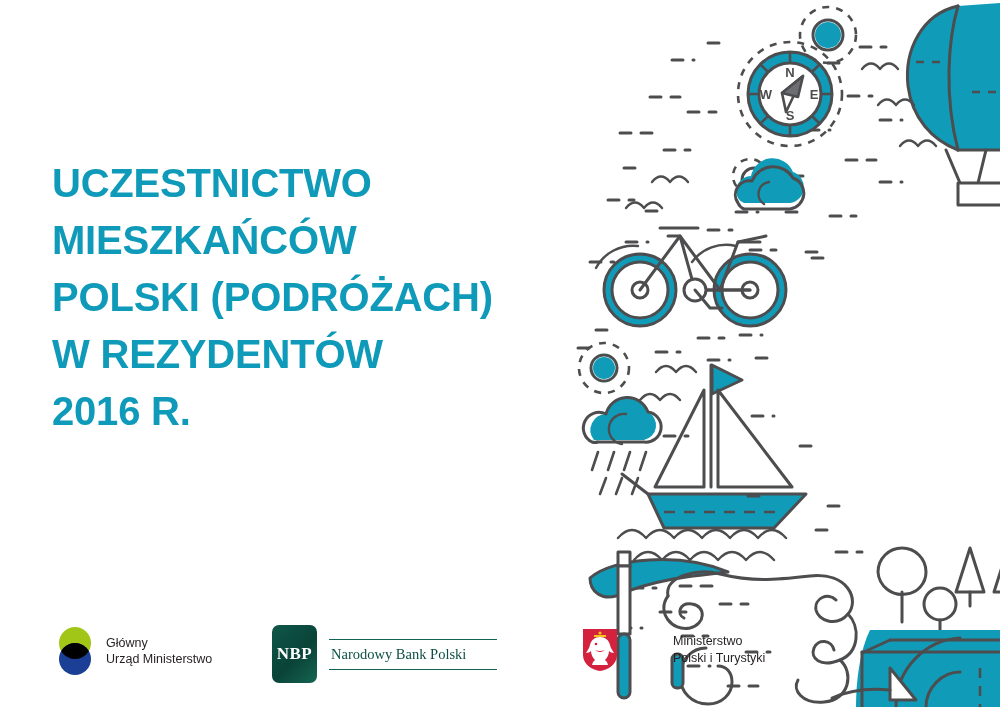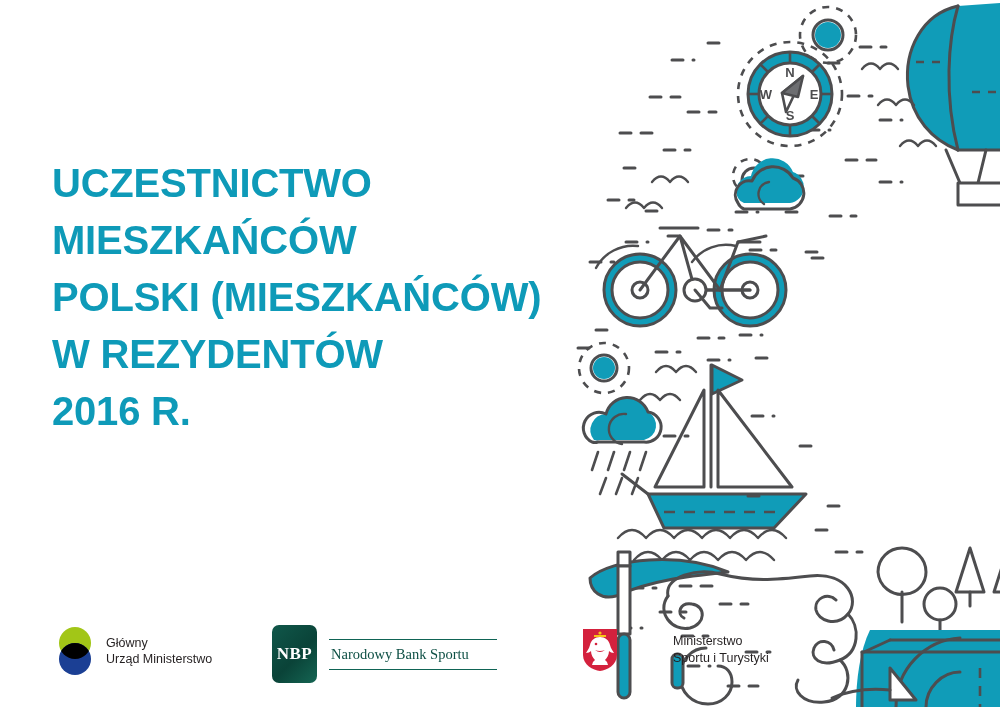--- a/index.html
+++ b/index.html
@@ -114,21 +114,21 @@
   }
 </style>
 </head>
 <body>
 
 <div id="page">
 
   <div id="title-block">
     <div class="title-line">UCZESTNICTWO</div>
     <div class="title-line">MIESZKAŃCÓW</div>
-    <div class="title-line">POLSKI (MIESZKAŃCÓW)</div>
+    <div class="title-line">POLSKI (PODRÓŻACH)</div>
     <div class="title-line">W REZYDENTÓW</div>
     <div class="title-line">2016 R.</div>
   </div>
 
   <div id="illustration">
     <svg width="440" height="707" viewBox="0 0 440 707" xmlns="http://www.w3.org/2000/svg">
       <defs>
         <style>
           .ln   { fill:none; stroke:#4d4d4f; stroke-width:3; stroke-linecap:round; stroke-linejoin:round; }
           .ln2  { fill:none; stroke:#4d4d4f; stroke-width:2.4; stroke-linecap:round; stroke-linejoin:round; }
@@ -402,21 +402,21 @@
       <div class="gus-text">
         <div>Główny</div>
         <div>Urząd Ministerstwo</div>
       </div>
     </div>
 
     <div class="logo" id="logo-nbp">
       <div class="nbp-square">NBP</div>
       <div class="nbp-right">
         <div class="nbp-rule"></div>
-        <div class="nbp-text">Narodowy Bank Sportu</div>
+        <div class="nbp-text">Narodowy Bank Polski</div>
         <div class="nbp-rule"></div>
       </div>
     </div>
 
     <div class="logo" id="logo-mst">
       <svg class="mst-mark" viewBox="0 0 38 45">
         <path d="M2,2 H36 V28 C36,38 26,43 19,44 C12,43 2,38 2,28 Z" fill="#d4213d"></path>
         <g fill="#ffffff">
           <path d="M19,10 C14,10 10,13 9,18 C8,22 6,24 5,26 C7,26 9,25 10,24
                    C10,28 12,31 14,33 L12,35 L11,38 H27 L26,35 L24,33
@@ -425,18 +425,18 @@
         </g>
         <g fill="#d4213d">
           <circle cx="15" cy="17" r="1.3"></circle>
           <path d="M14,23 q5,2 10,0 q-5,4 -10,0 Z"></path>
         </g>
         <path d="M13,8 h12 v2 h-12 Z" fill="#f5c518"></path>
         <circle cx="19" cy="6" r="1.6" fill="#f5c518"></circle>
       </svg>
       <div class="mst-text">
         <div>Ministerstwo</div>
-        <div>Sportu i Turystyki</div>
+        <div>Polski i Turystyki</div>
       </div>
     </div>
 
   </div>
 </div>
 
 </body></html>

